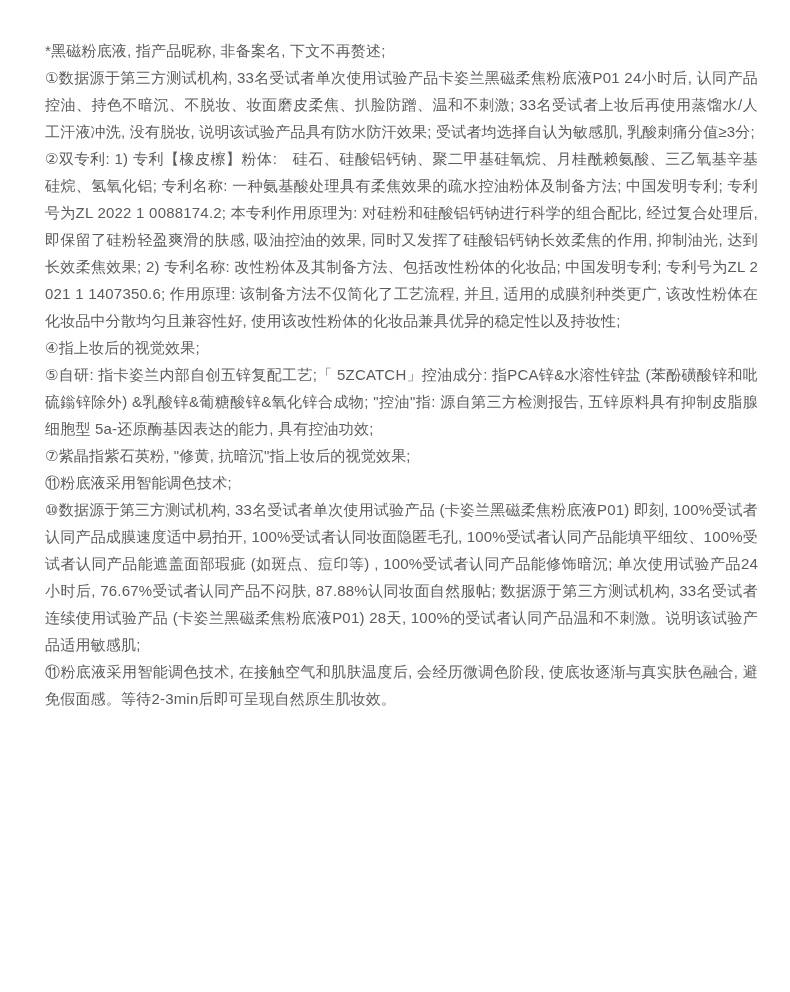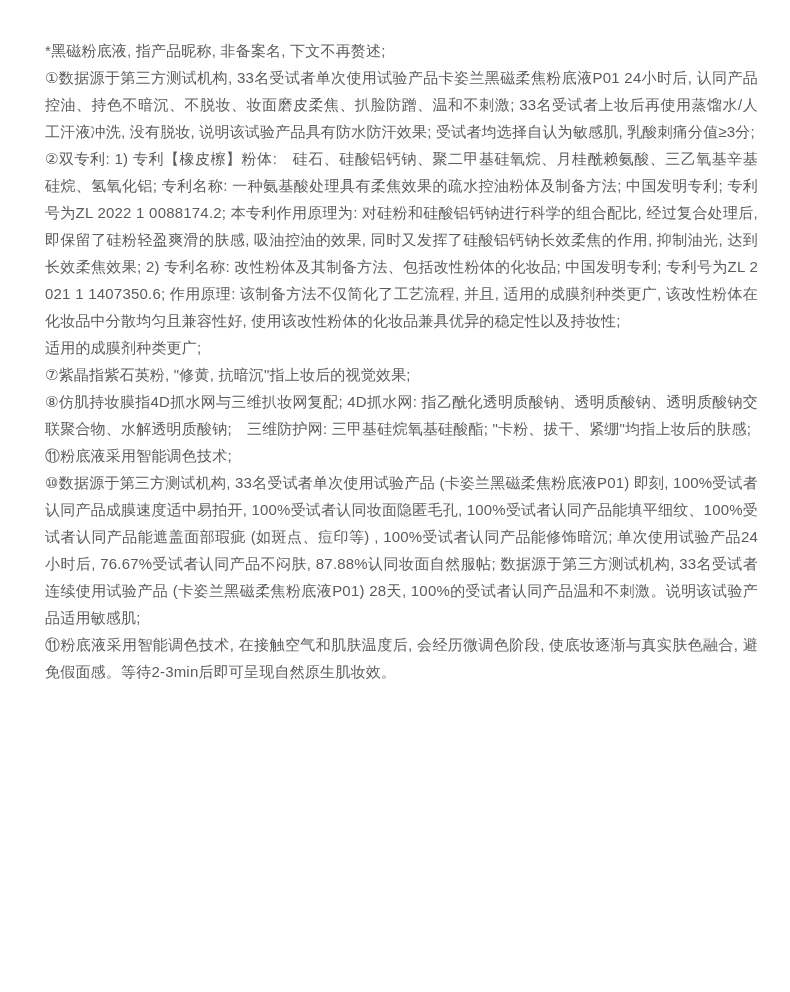--- a/index.html
+++ b/index.html
@@ -29,19 +29,19 @@
     letter-spacing: 0.2px;
   }
 </style>
 </head>
 <body>
 
 <div class="page">
   <p class="para">*黑磁粉底液, 指产品昵称, 非备案名, 下文不再赘述;</p>
   <p class="para">①数据源于第三方测试机构, 33名受试者单次使用试验产品卡姿兰黑磁柔焦粉底液P01 24小时后, 认同产品控油、持色不暗沉、不脱妆、妆面磨皮柔焦、扒脸防蹭、温和不刺激; 33名受试者上妆后再使用蒸馏水/人工汗液冲洗, 没有脱妆, 说明该试验产品具有防水防汗效果; 受试者均选择自认为敏感肌, 乳酸刺痛分值≥3分;</p>
   <p class="para">②双专利: 1) 专利【橡皮檫】粉体:　硅石、硅酸铝钙钠、聚二甲基硅氧烷、月桂酰赖氨酸、三乙氧基辛基硅烷、氢氧化铝; 专利名称: 一种氨基酸处理具有柔焦效果的疏水控油粉体及制备方法; 中国发明专利; 专利号为ZL 2022 1 0088174.2; 本专利作用原理为: 对硅粉和硅酸铝钙钠进行科学的组合配比, 经过复合处理后, 即保留了硅粉轻盈爽滑的肤感, 吸油控油的效果, 同时又发挥了硅酸铝钙钠长效柔焦的作用, 抑制油光, 达到长效柔焦效果; 2) 专利名称: 改性粉体及其制备方法、包括改性粉体的化妆品; 中国发明专利; 专利号为ZL 2021 1 1407350.6; 作用原理: 该制备方法不仅简化了工艺流程, 并且, 适用的成膜剂种类更广, 该改性粉体在化妆品中分散均匀且兼容性好, 使用该改性粉体的化妆品兼具优异的稳定性以及持妆性;</p>
-  <p class="para">适用的成膜剂种类更广;</p>
+  <p class="para">④指上妆后的视觉效果;</p>
+  <p class="para">⑤自研: 指卡姿兰内部自创五锌复配工艺;「 5ZCATCH」控油成分: 指PCA锌&amp;水溶性锌盐 (苯酚磺酸锌和吡硫鎓锌除外) &amp;乳酸锌&amp;葡糖酸锌&amp;氧化锌合成物; "控油"指: 源自第三方检测报告, 五锌原料具有抑制皮脂腺细胞型 5a-还原酶基因表达的能力, 具有控油功效;</p>
   <p class="para">⑦紫晶指紫石英粉, "修黄, 抗暗沉"指上妆后的视觉效果;</p>
-  <p class="para">⑧仿肌持妆膜指4D抓水网与三维扒妆网复配; 4D抓水网: 指乙酰化透明质酸钠、透明质酸钠、透明质酸钠交联聚合物、水解透明质酸钠;　三维防护网: 三甲基硅烷氧基硅酸酯; "卡粉、拔干、紧绷"均指上妆后的肤感;</p>
   <p class="para">⑪粉底液采用智能调色技术;</p>
   <p class="para">⑩数据源于第三方测试机构, 33名受试者单次使用试验产品 (卡姿兰黑磁柔焦粉底液P01) 即刻, 100%受试者认同产品成膜速度适中易拍开, 100%受试者认同妆面隐匿毛孔, 100%受试者认同产品能填平细纹、100%受试者认同产品能遮盖面部瑕疵 (如斑点、痘印等) , 100%受试者认同产品能修饰暗沉; 单次使用试验产品24小时后, 76.67%受试者认同产品不闷肤, 87.88%认同妆面自然服帖; 数据源于第三方测试机构, 33名受试者连续使用试验产品 (卡姿兰黑磁柔焦粉底液P01) 28天, 100%的受试者认同产品温和不刺激。说明该试验产品适用敏感肌;</p>
   <p class="para">⑪粉底液采用智能调色技术, 在接触空气和肌肤温度后, 会经历微调色阶段, 使底妆逐渐与真实肤色融合, 避免假面感。等待2-3min后即可呈现自然原生肌妆效。</p>
 </div>
 
 </body></html>

